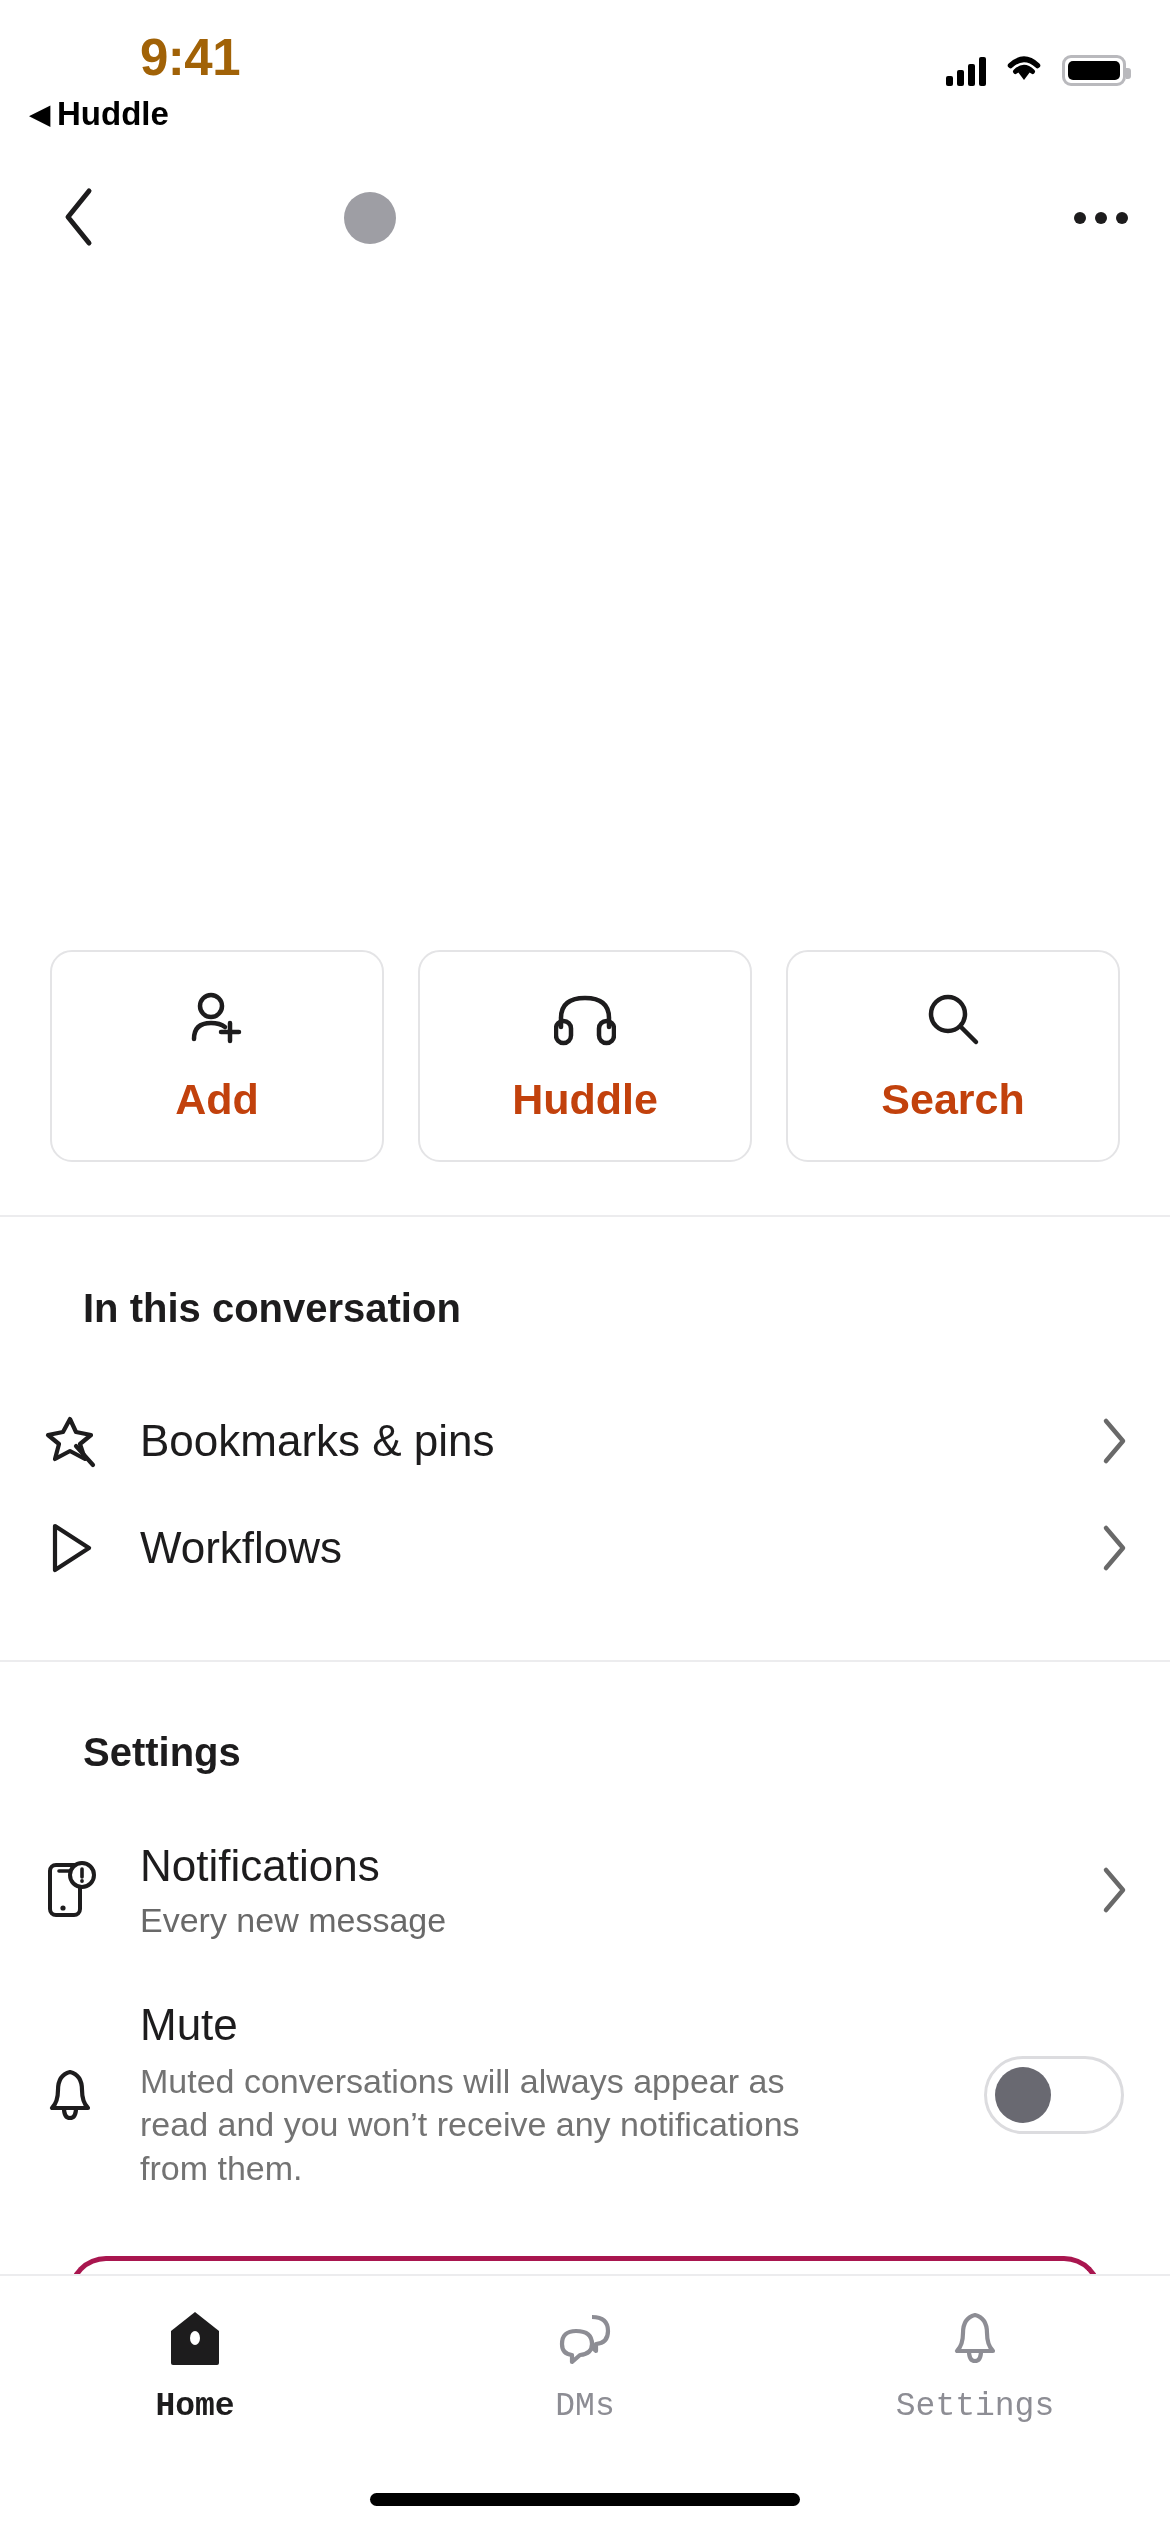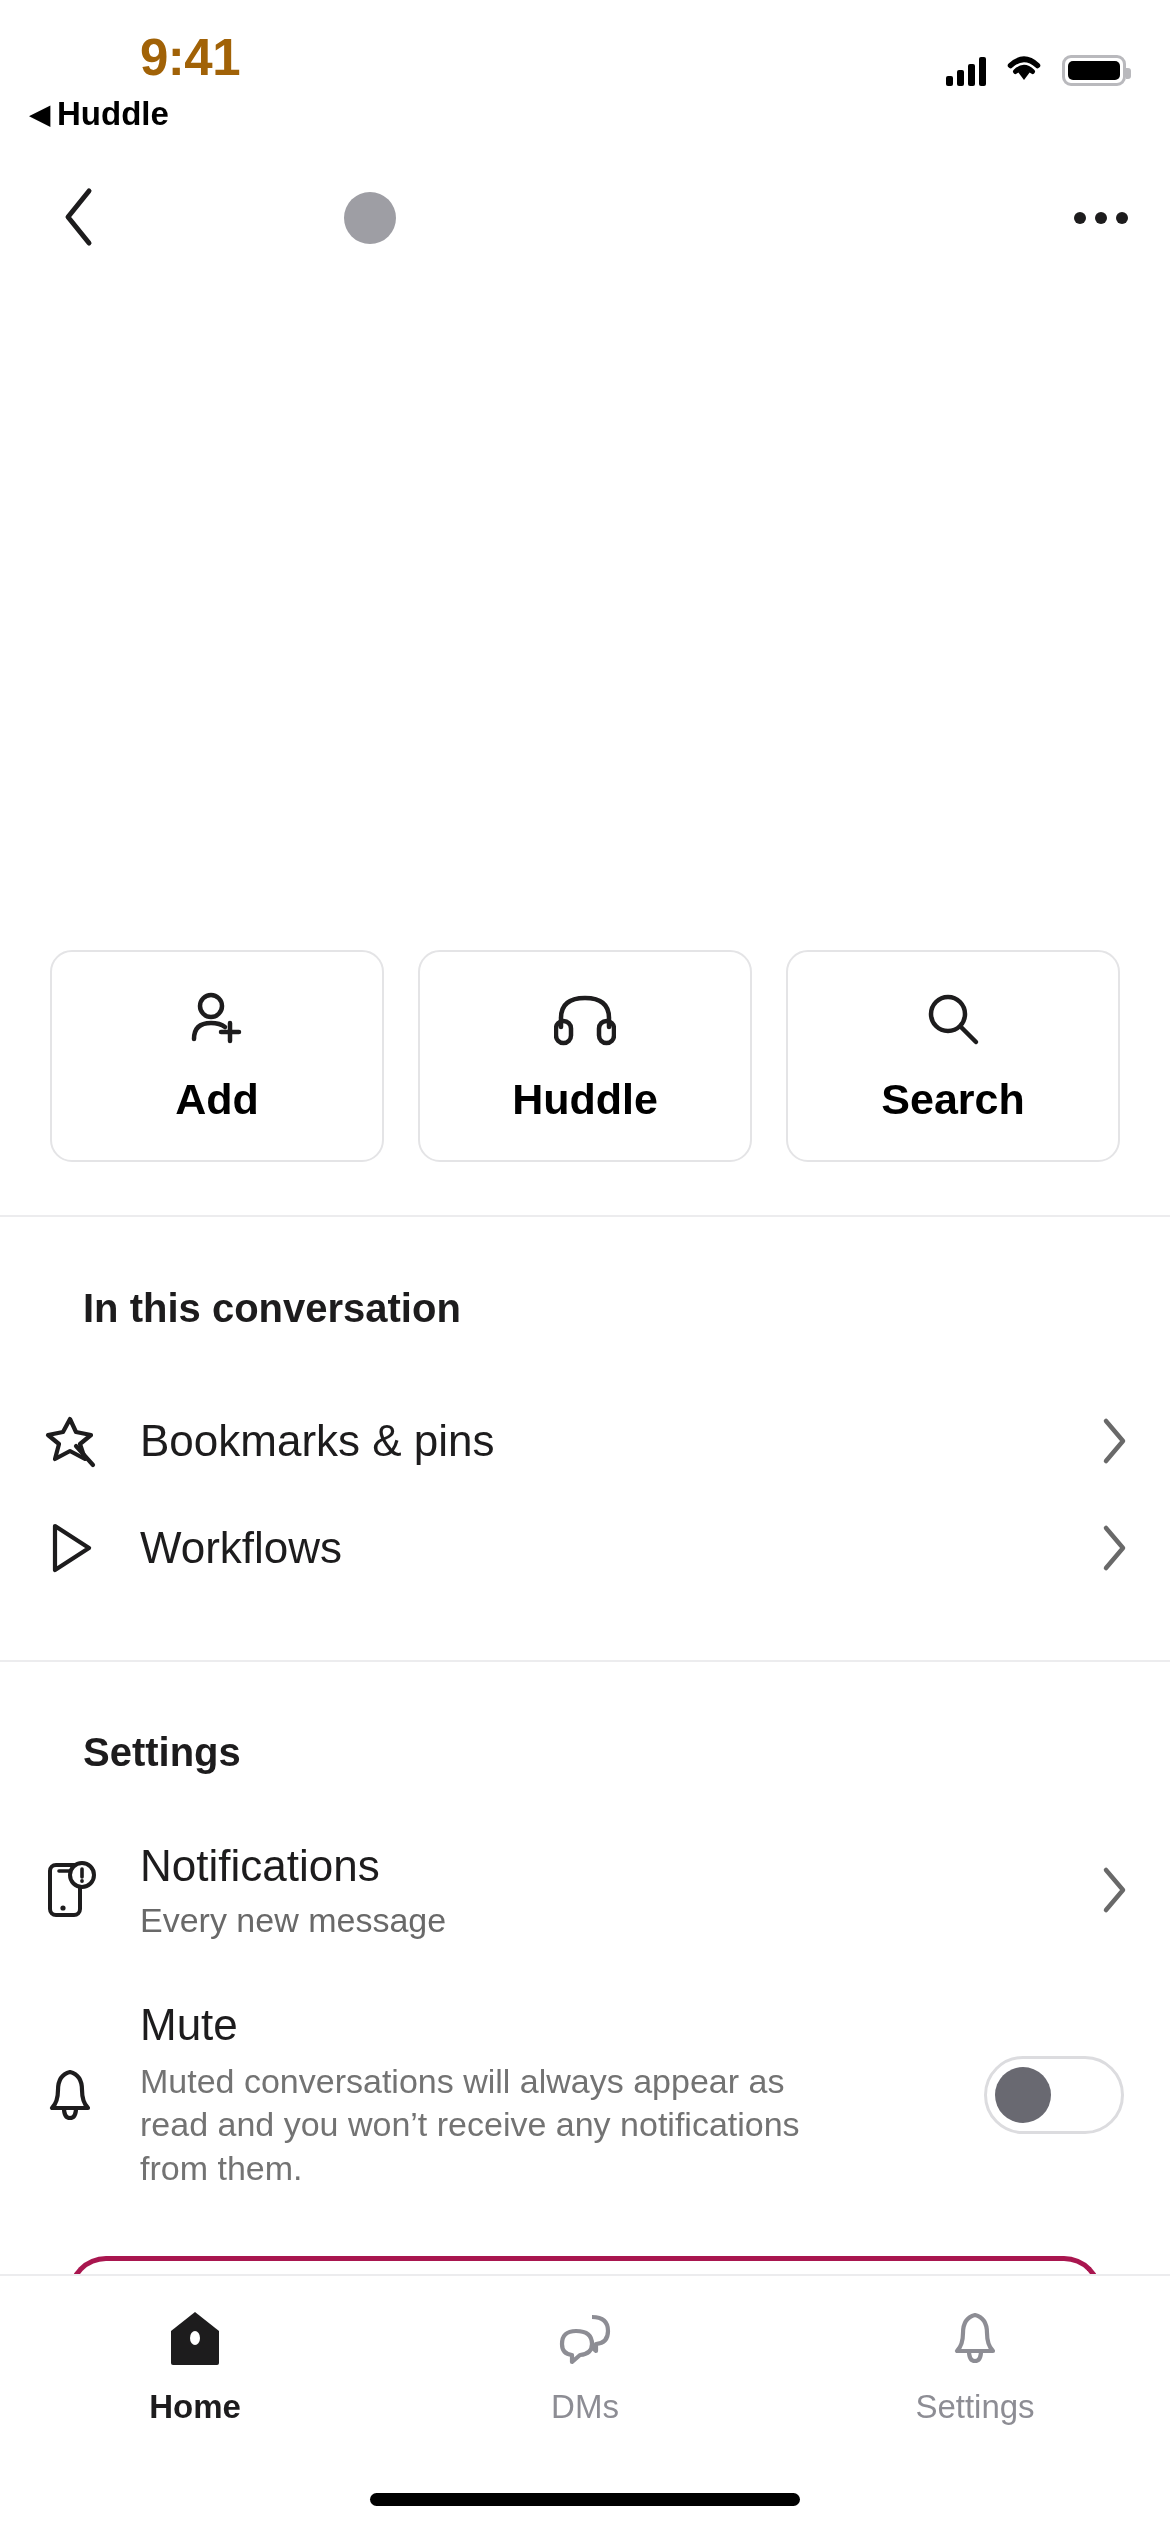--- a/index.html
+++ b/index.html
@@ -89,21 +89,21 @@
   
   .actions {
     position:absolute; top:950px; left:50px; width:1070px;
     display:flex; gap:34px;
   }
   .action-btn {
     flex:1; height:212px; border:2px solid #e4e4e6; border-radius:22px;
     background:#fff; display:flex; flex-direction:column;
     align-items:center; justify-content:center; gap:26px;
   }
-  .action-btn .lbl { font-size:43px; font-weight:bold; color:#000000; }
+  .action-btn .lbl { font-size:43px; font-weight:bold; color:#c2410c; }
   .action-btn .ico { height:60px; display:flex; align-items:center; justify-content:center; }
 
   
   .divider { position:absolute; left:0; width:1170px; height:2px; background:#ececee; }
   .sect-title {
     position:absolute; left:52px; font-size:40px; font-weight:bold; color:#1d1c1d;margin-left:31px;
   }
 
   .row {
     position:absolute; left:0; width:1170px;
@@ -138,21 +138,21 @@
   }
 
   
   .tabbar {
     position:absolute; left:0; bottom:0; width:1170px; height:258px;
     background:#fff; border-top:2px solid #ececee;
   }
   .tabs { display:flex; width:100%; padding-top:28px; }
   .tab { flex:1; display:flex; flex-direction:column; align-items:center; gap:16px; }
   .tab .t-ico { height:68px; display:flex; align-items:center; justify-content:center; }
-  .tab .t-lbl { font-size:33px; color:#8d8d94; }
+  .tab .t-lbl { font-size:33px; color:#8d8d94;font-family:Liberation Mono, monospace; }
   .tab.active .t-lbl { color:#1d1c1d; font-weight:bold; }
   .home-indicator {
     position:absolute; left:50%; transform:translateX(-50%); bottom:26px;
     width:430px; height:13px; border-radius:7px; background:#000;
   }
 </style>
 </head>
 <body>
 
 <div class="screen">

